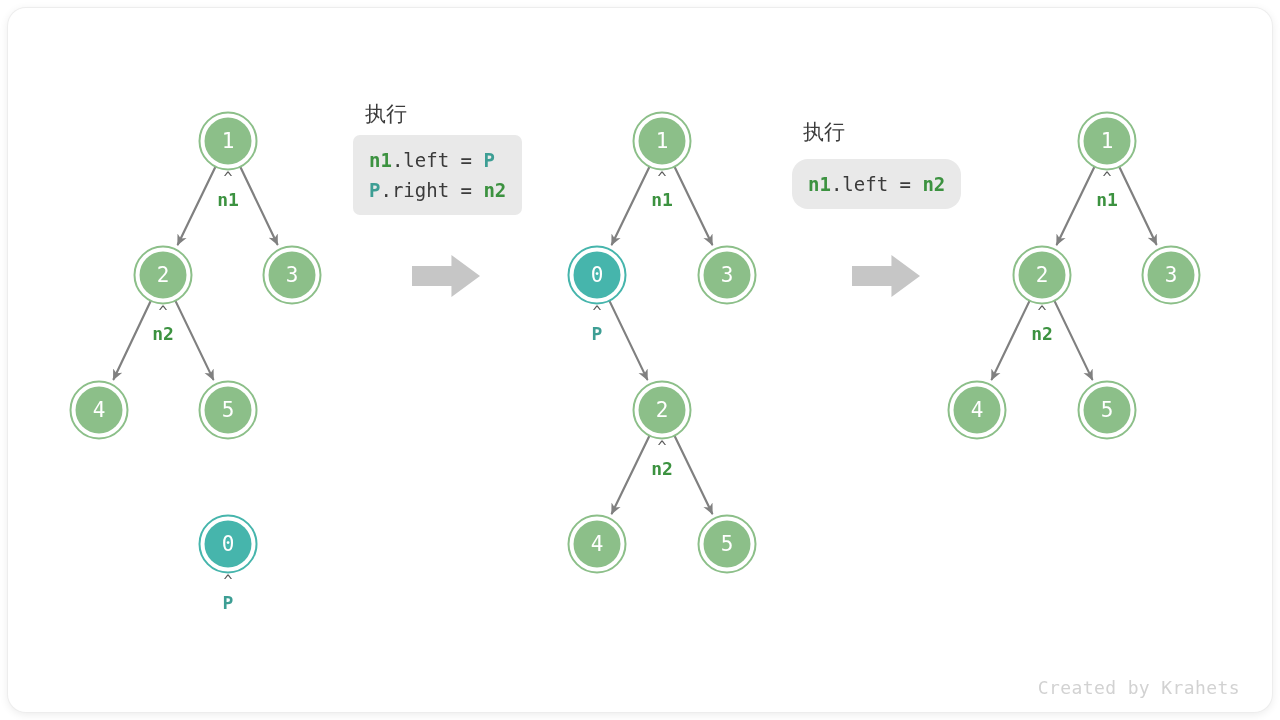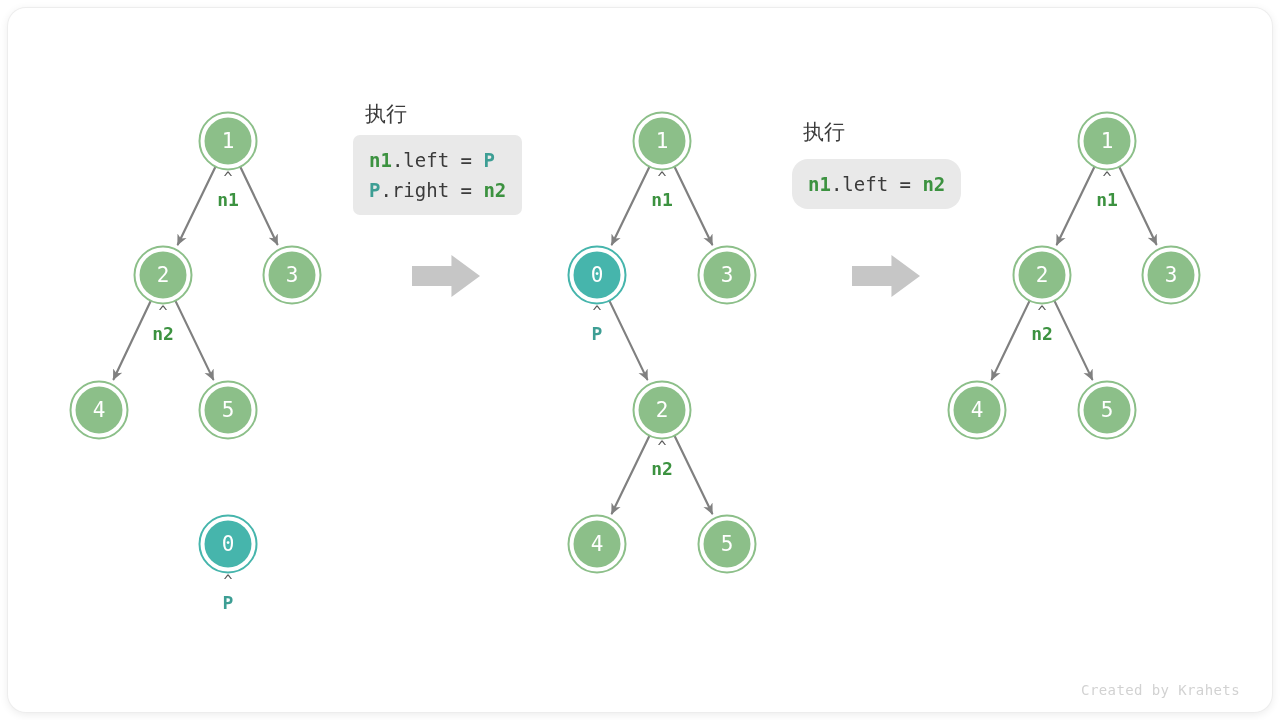--- a/index.html
+++ b/index.html
@@ -55,21 +55,21 @@
   }
   .code-line { white-space: pre; }
   .tok-n { color: #3c9240; font-weight: bold; }
   .tok-p { color: #3d9e94; font-weight: bold; }
   .tok-plain { color: #3a3a3a; }
   .credit {
     position: absolute;
     right: 40px;
     bottom: 22px;
     font-family: "DejaVu Sans Mono", monospace;
-    font-size: 14px;
+    font-size: 18px;
     color: #d2d2d2;
     letter-spacing: 0.4px;
   }
 </style>
 </head>
 <body>
 
 <div id="canvas">
   <div class="card"></div>
   <svg class="layer" id="tree-layer" viewBox="0 0 1280 720" xmlns="http://www.w3.org/2000/svg">

